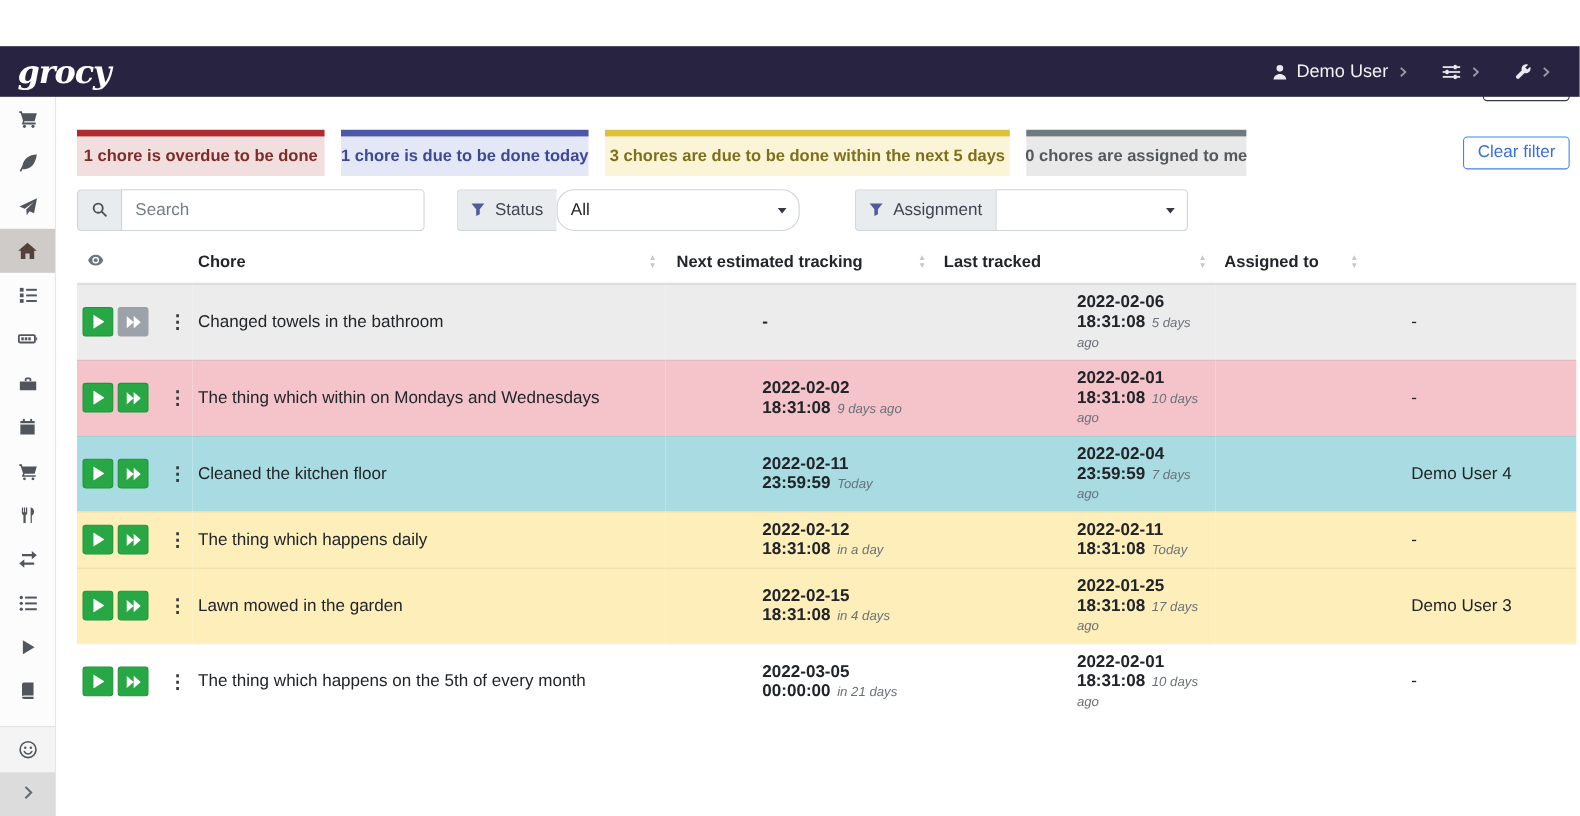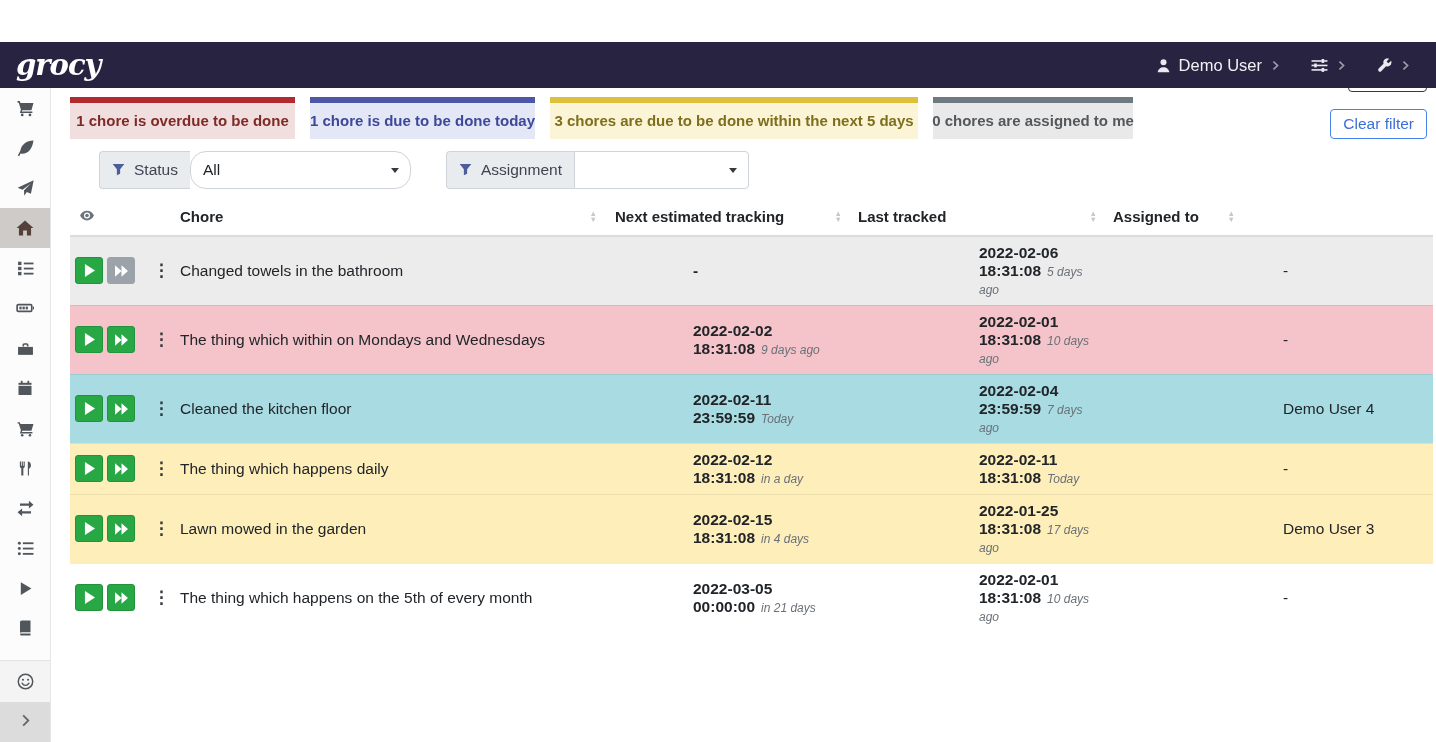--- a/index.html
+++ b/index.html
@@ -30,21 +30,21 @@
     justify-content:center; color:#63696f; cursor:pointer; }
 
   
   .main { position:absolute; top:46px; left:51px; right:0; bottom:0; padding:12px 3px 0 19px; overflow:hidden; }
 
   .title-row { display:flex; align-items:center; justify-content:space-between; padding-right:6px; }
   .page-title { margin:0; font-size:31px; font-weight:500; color:#a16207; line-height:1.15; }
   .btn-journal { background:#fff; border:1px solid #343a40; color:#343a40; border-radius:4px;
     font-size:15.5px; padding:6px 13px; cursor:pointer; font-family:inherit; }
 
-  .banner-row { margin-top:3px; display:flex; align-items:flex-end; gap:15px; padding-right:6px; }
+  .banner-row { margin-top:24px; display:flex; align-items:center; gap:15px; padding-right:6px; }
   .banner { height:42px; border-top:6px solid #888; display:flex; align-items:center; justify-content:center;
     font-weight:700; font-size:15px; padding:0 10px; white-space:nowrap; cursor:pointer; }
   .banner:nth-child(1) { width:225px; }
   .banner:nth-child(2) { width:225px; }
   .banner:nth-child(3) { width:368px; }
   .banner:nth-child(4) { width:200px; }
   .btn-clear { margin-left:auto; background:#fff; border:1px solid #4582ec; color:#3a6fd8; border-radius:4px;
     font-size:15.5px; padding:5px 12px; cursor:pointer; font-family:inherit; }
 
   .filter-row { margin-top:12px; display:flex; align-items:center; }
@@ -54,21 +54,21 @@
   .ig-input { border:1px solid #ced4da; border-radius:0 4px 4px 0; padding:0 12px; font-size:15.5px;
     color:#495057; width:276px; outline:none; font-family:inherit; background:#fff; }
   .ig-input::placeholder { color:#757d85; }
   .select { position:relative; display:flex; align-items:center; border:1px solid #ced4da;
     border-radius:0 4px 4px 0; background:#fff; padding:0 28px 0 12px; font-size:15.5px; color:#212529; cursor:pointer; }
   .sel-status { width:221px;border-radius:16px; }
   .sel-assign { width:175px; }
   .caret { position:absolute; right:11px; top:16px; width:0; height:0;
     border-left:4.5px solid transparent; border-right:4.5px solid transparent; border-top:5.5px solid #343a40; }
   .grp-status { margin-left:29px; }
-  .grp-assign { margin-left:35px;border-radius:12px; }
+  .grp-assign { margin-left:50px;border-radius:12px; }
   .funnel { display:flex; align-items:center; color:#4d5d9c; }
   .mag { display:flex; align-items:center; color:#495057; }
 
   
   table.chores { margin-top:10px; width:1363px; border-collapse:separate; border-spacing:0; table-layout:fixed; }
   thead th { position:relative; text-align:left; font-weight:700; font-size:15px; color:#212529;
     padding:9px 5px; border-bottom:1px solid #d9dde1; cursor:pointer; }
   th.h-eye { padding-left:8px; cursor:pointer; color:#6c757d; }
   th.h-chore { padding-left:5px; }
   th.h-next { padding-left:10px; }
@@ -309,20 +309,31 @@
 
   <div class="banner-row">
     <div class="banner" style="border-top-color: rgb(176, 42, 48); background-color: rgb(241, 222, 222); color: rgb(126, 42, 38);">1 chore is overdue to be done</div>
     <div class="banner" style="border-top-color: rgb(76, 87, 167); background-color: rgb(228, 231, 245); color: rgb(61, 72, 153);">1 chore is due to be done today</div>
     <div class="banner" style="border-top-color: rgb(221, 193, 60); background-color: rgb(252, 244, 215); color: rgb(125, 111, 27);">3 chores are due to be done within the next 5 days</div>
     <div class="banner" style="border-top-color: rgb(111, 122, 128); background-color: rgb(233, 233, 233); color: rgb(83, 88, 92);">0 chores are assigned to me</div>
     <button class="btn-clear">Clear filter</button>
   </div>
 
   <div class="filter-row">
+    <div class="input-group">
+      <span class="ig-prepend">
+        <span class="mag">
+          <svg viewBox="0 0 16 16" width="15" height="15" fill="none" stroke="currentColor" stroke-width="1.8">
+              <circle cx="6.7" cy="6.7" r="4.4"></circle>
+              <path d="M10.1 10.1l4.6 4.6"></path>
+            </svg>
+        </span>
+      </span>
+      <input class="ig-input" type="text" placeholder="Search" style="">
+    </div>
 
     <div class="input-group grp-status">
       <span class="ig-prepend">
         <span class="funnel">
           <svg viewBox="0 0 16 16" width="13" height="13" fill="currentColor">
               <path d="M.8 1.2h14.4L10 7.6v5.6L6 15.2V7.6z"></path>
             </svg>
         </span>
         <span>Status</span>
       </span>

